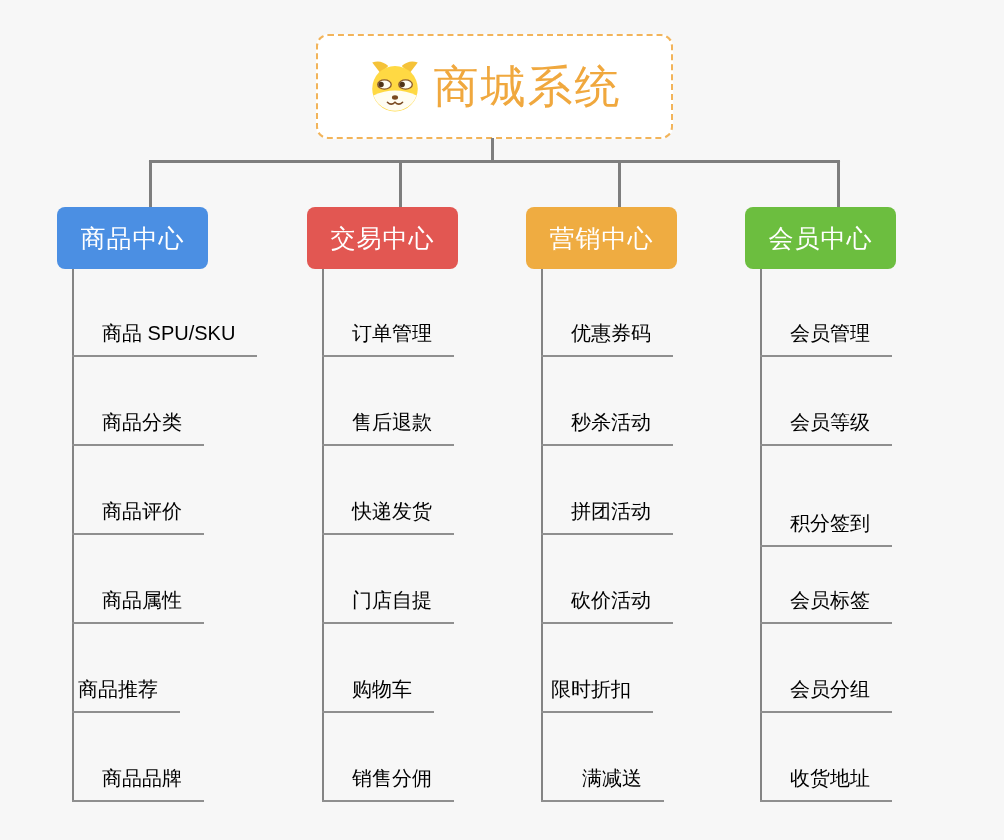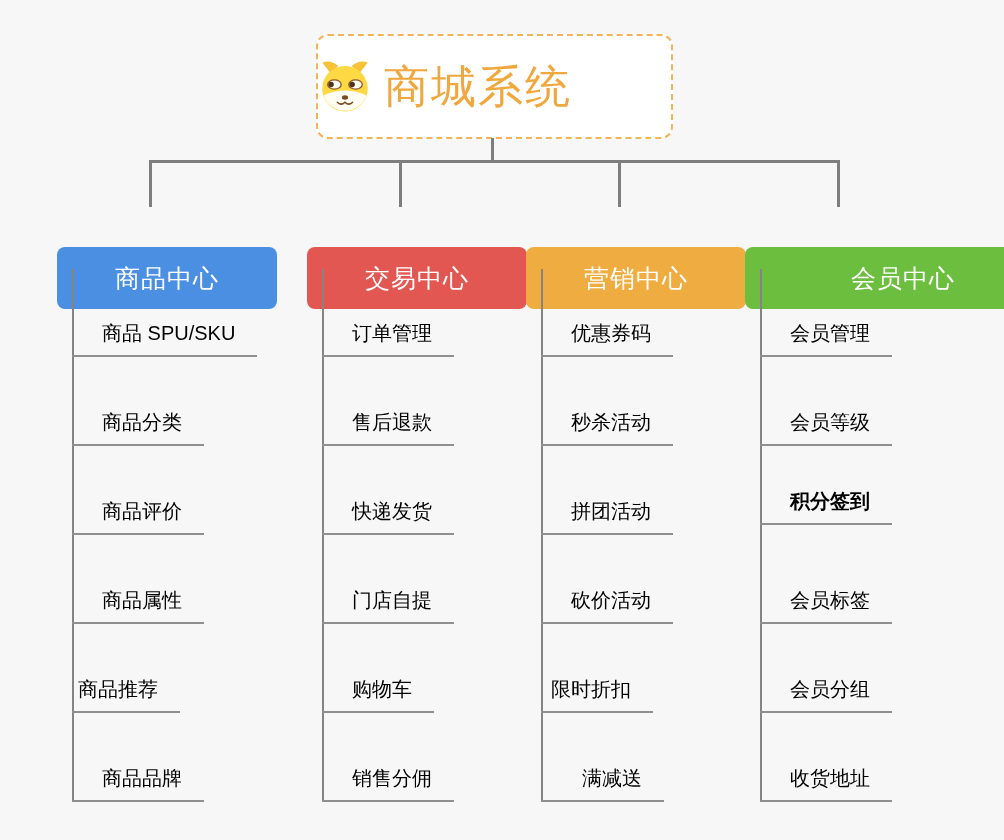--- a/index.html
+++ b/index.html
@@ -16,21 +16,21 @@
   .root-node {
     position: absolute;
     left: 316px; top: 34px;
     width: 357px; height: 105px;
     box-sizing: border-box;
     background: #ffffff;
     border: 2px dashed #f2b45a;
     border-radius: 12px;
     display: flex;
     align-items: center;
-    justify-content: flex-start;
+    justify-content: center;
     gap: 12px;
     cursor: pointer;
   }
   .root-title {
     font-size: 45px;
     letter-spacing: 2px;
     color: #f0a83e;
     font-weight: 500;
   }
   .logo { width: 54px; height: 54px; flex: 0 0 auto; }
@@ -38,30 +38,29 @@
   
   .line { position: absolute; background: #7e7e7e; }
   .root-drop { left: 491px; top: 138px; width: 3px; height: 23px; }
   .h-bar { left: 149px; top: 160px; width: 691px; height: 3px; border-radius: 2px; }
 
   
   .branch { position: absolute; top: 207px; width: 187px; }
   .branch .drop { left: 92px; top: -47px; width: 3px; height: 47px; }
   .branch-box {
     position: relative;
-    width: 220px; height: 62px;
+    width: 151px; height: 62px;
     border-radius: 8px;
     display: flex;
     align-items: center;
     justify-content: center;
     color: #ffffff;
     font-size: 25px;
     letter-spacing: 1px;
     cursor: pointer;
-    margin-top: 40px;
   }
   .branch .spine { left: 15px; top: 62px; width: 2px; height: 533px; background: #848484; }
 
   
   .leaf {
     position: absolute;
     left: 15px;
     height: 28px;
     line-height: 28px;
     padding: 0 22px 8px 30px;
@@ -190,34 +189,34 @@
     <span>限时折扣</span>
   </div>
 
   <div class="leaf" style="top: 557px; padding-left: 41px;">
     <span>满减送</span>
   </div>
 </div>
 
   <div class="branch" style="left: 745px;">
     <div class="line drop"></div>
-    <div class="branch-box" style="background: rgb(108, 190, 63); padding-left: 48px;">
+    <div class="branch-box" style="background: rgb(108, 190, 63);">
       <span class="branch-label">会员中心</span>
     </div>
     <div class="line spine"></div>
 
   <div class="leaf" style="top: 112px;">
     <span>会员管理</span>
   </div>
 
   <div class="leaf" style="top: 201px;">
     <span>会员等级</span>
   </div>
 
-  <div class="leaf" style="top: 280px; font-weight: bold;">
+  <div class="leaf" style="top: 302px;">
     <span>积分签到</span>
   </div>
 
   <div class="leaf" style="top: 379px;">
     <span>会员标签</span>
   </div>
 
   <div class="leaf" style="top: 468px;">
     <span>会员分组</span>
   </div>

